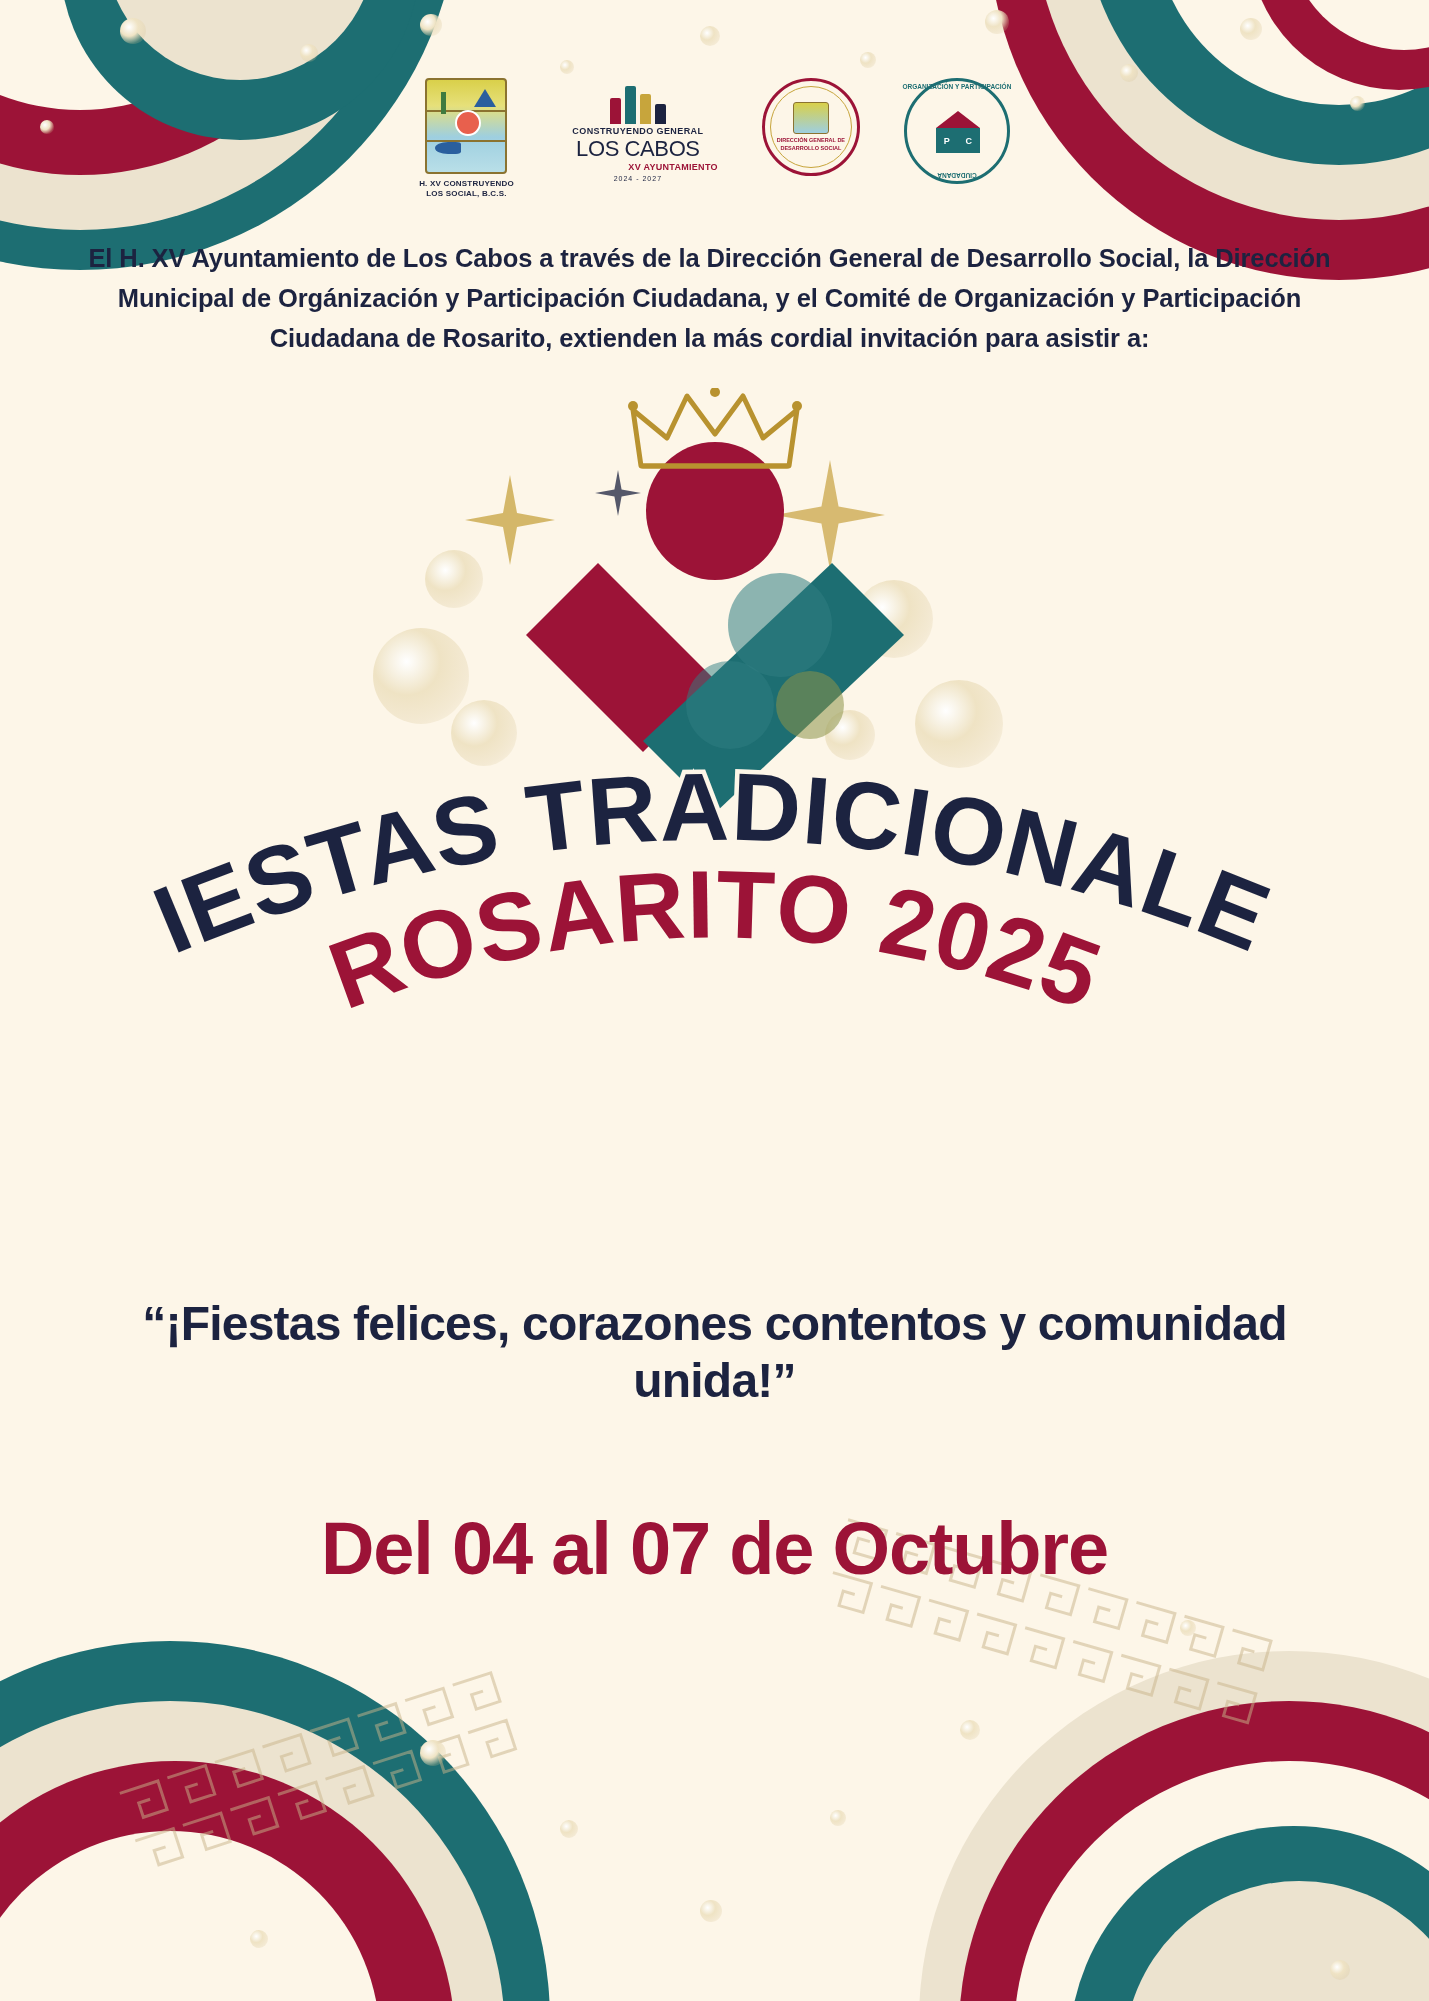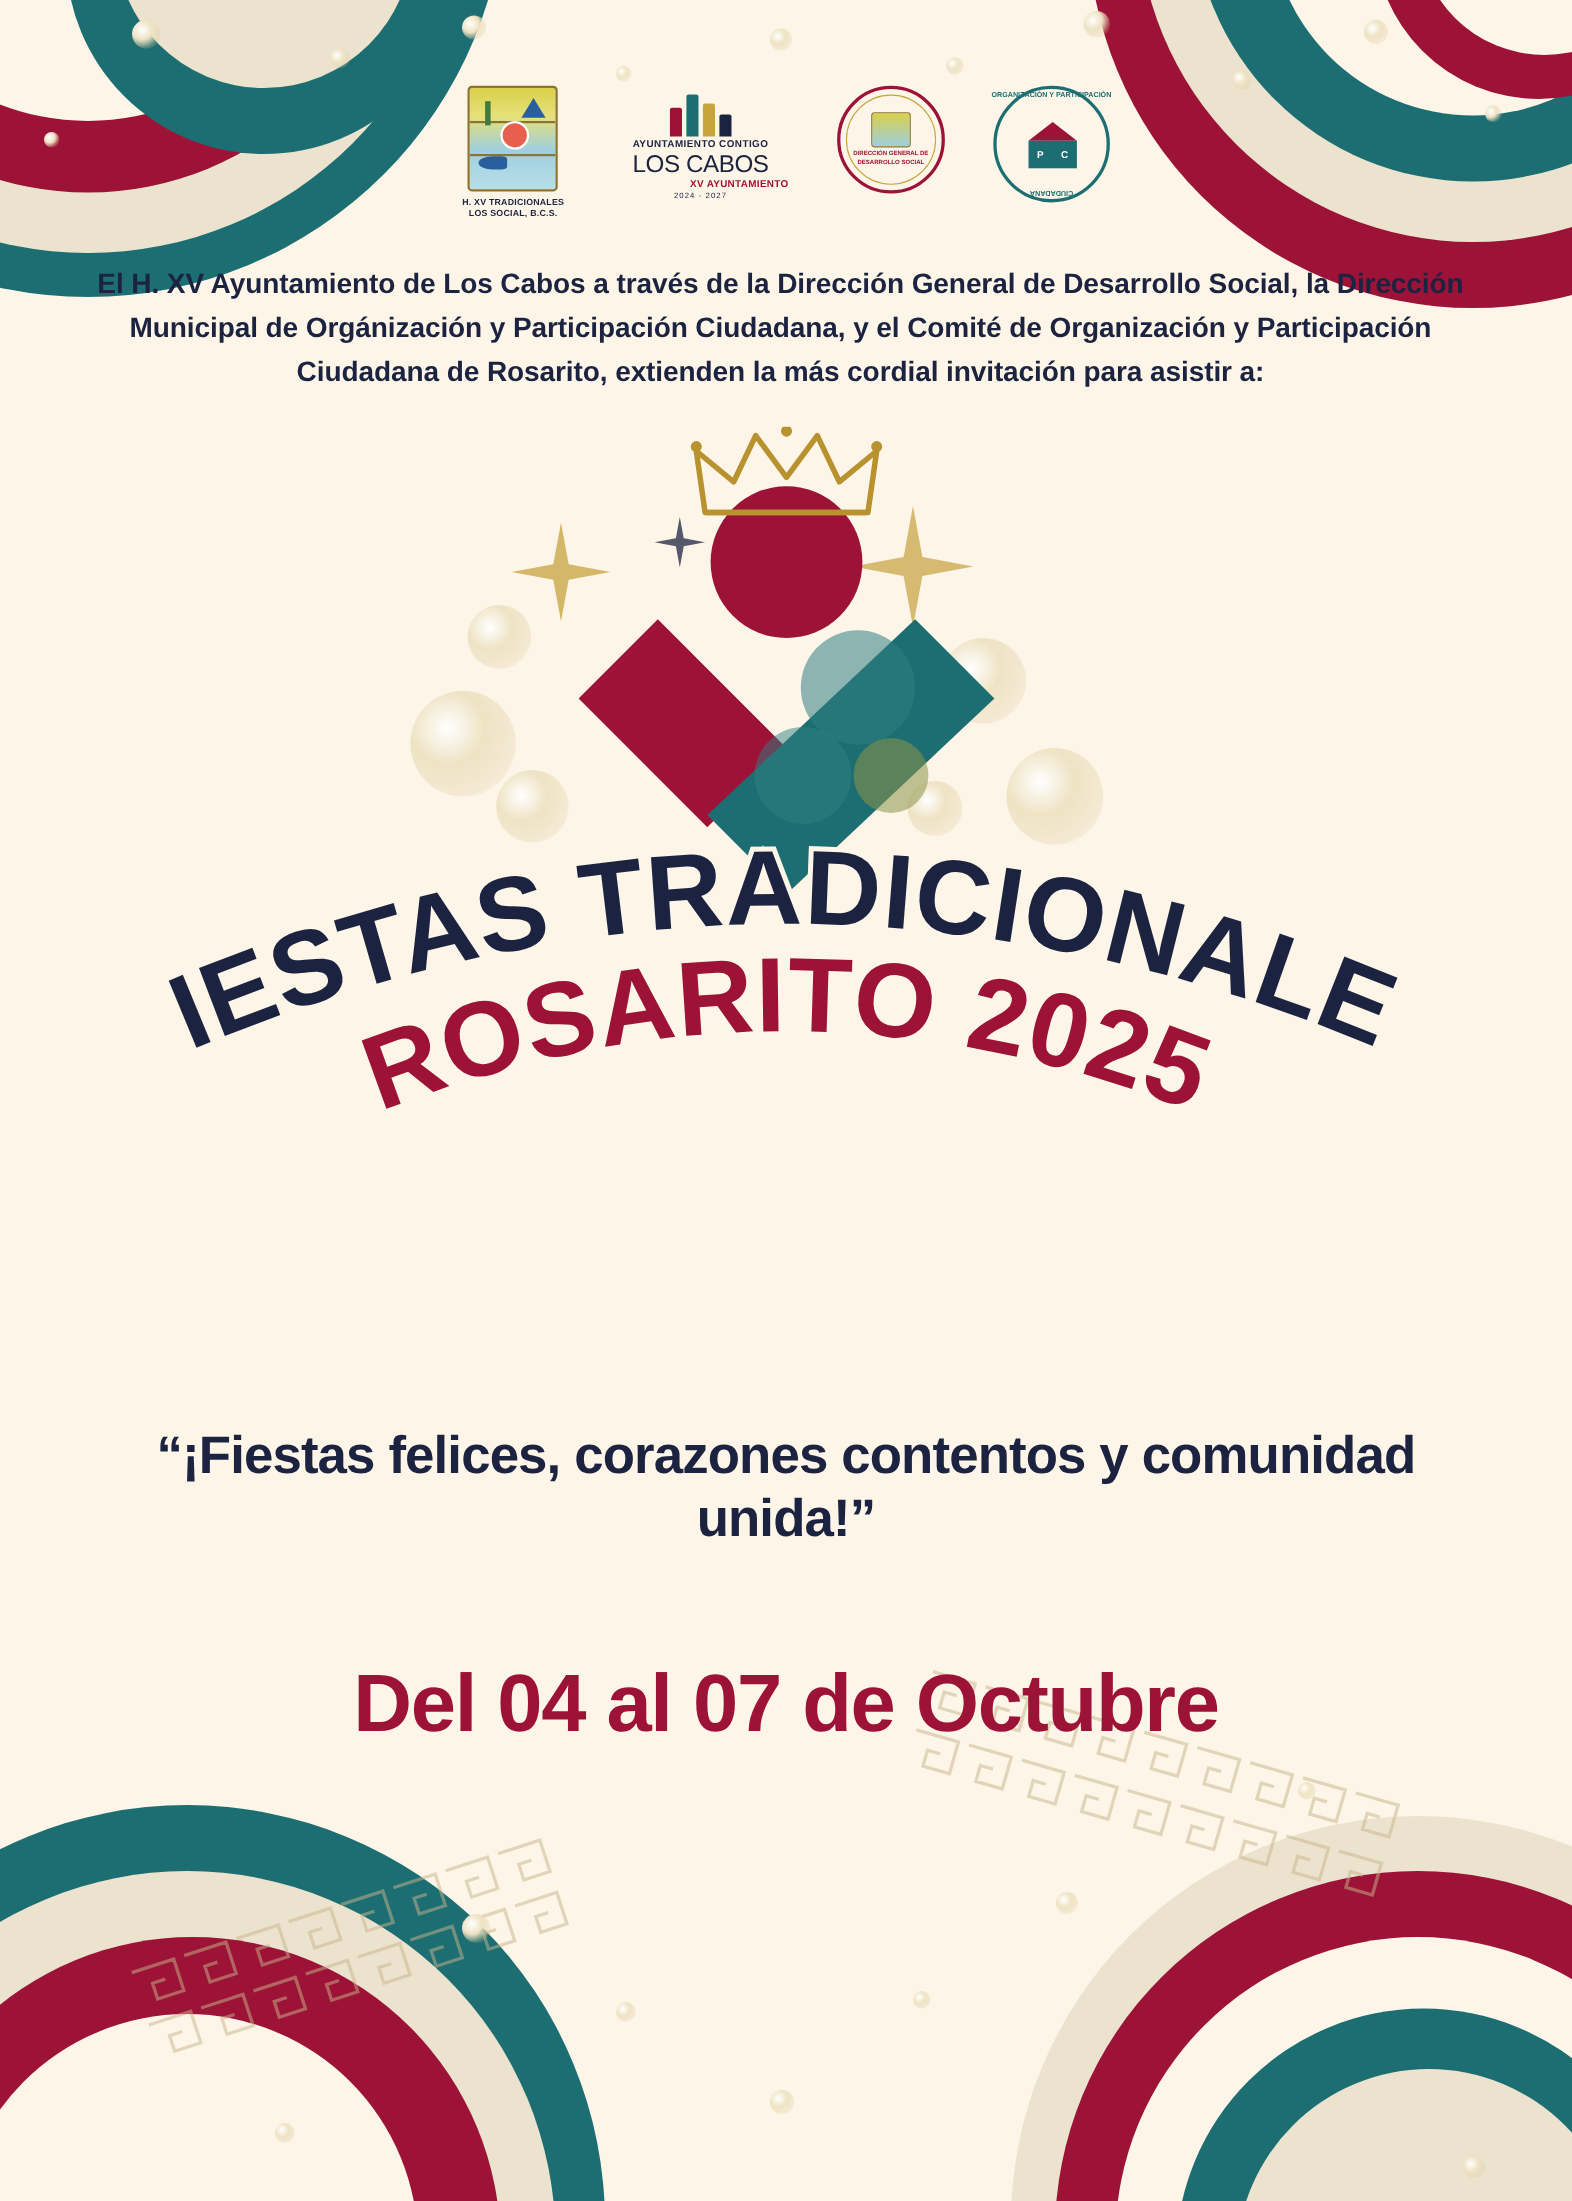--- a/index.html
+++ b/index.html
@@ -461,33 +461,33 @@
     <div class="logo">
       <div class="logo-coat">
         <div class="band" style="top:30px;"></div>
         <div class="band" style="top:60px;"></div>
         <div class="sun"></div>
         <div class="fish"></div>
         <div class="boat"></div>
         <div class="palm"></div>
       </div>
       <div class="logo-caption">
-        <div>H. XV TRADICIONALES</div>
+        <div>H. XV CONSTRUYENDO</div>
         <div>LOS SOCIAL, B.C.S.</div>
       </div>
     </div>
 
     <div class="logo logo-cabos">
       <div class="lc-mark">
         <div class="bar a"></div>
           <div class="bar b"></div>
           <div class="bar c"></div>
           <div class="bar d"></div>
       </div>
-      <div class="lc-top">AYUNTAMIENTO CONTIGO</div>
+      <div class="lc-top">CONSTRUYENDO GENERAL</div>
       <div class="lc-name">LOS CABOS</div>
       <div class="lc-sub">XV AYUNTAMIENTO</div>
       <div class="lc-years">2024 - 2027</div>
     </div>
 
     <div class="logo">
       <div class="logo-seal">
         <div class="inner-shield"></div>
         <div class="seal-text">DIRECCIÓN GENERAL DE</div>
         <div class="seal-text" style="margin-top:0;">DESARROLLO SOCIAL</div>

